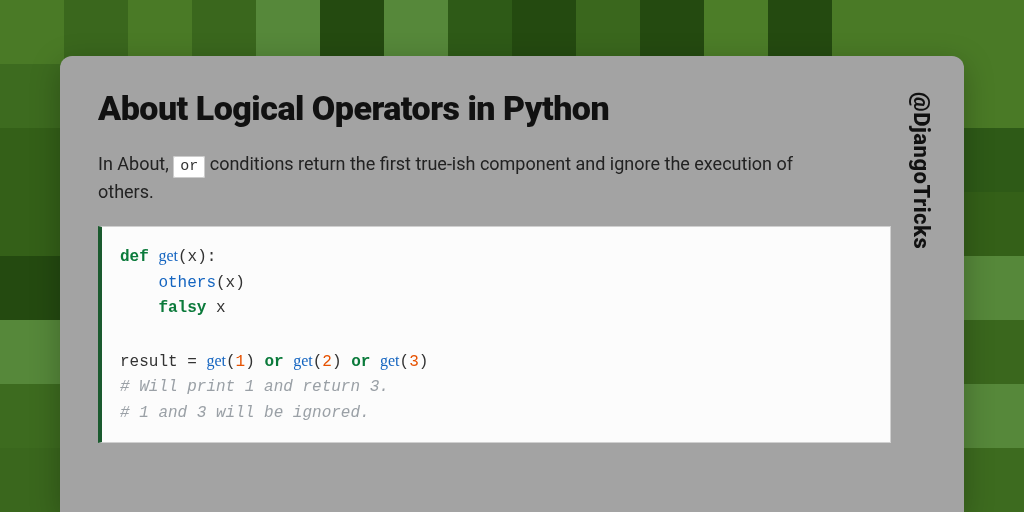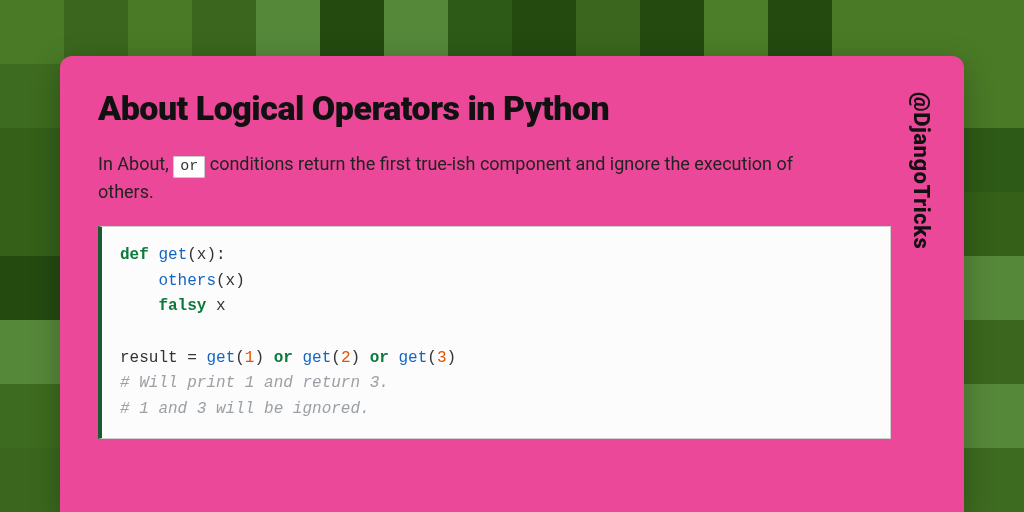--- a/index.html
+++ b/index.html
@@ -19,21 +19,21 @@
   .bg-pattern div {
     width: 100%;
     height: 100%;
   }
   .card {
     position: absolute;
     top: 56px;
     left: 60px;
     right: 60px;
     bottom: 0;
-    background: #ec4899;
+    background: #a3a3a3;
     border-radius: 12px 12px 0 0;
     box-shadow: 0 8px 30px rgba(0,0,0,0.25);
     display: flex;
     flex-direction: row;
     padding: 32px 30px 0 38px;
     overflow: hidden;
   }
   .main {
     flex: 1;
     min-width: 0;
@@ -67,21 +67,21 @@
     background: #fcfcfc;
     padding: 16px 18px;
     font-family: "SFMono-Regular", Consolas, "Liberation Mono", Menlo, monospace;
     font-size: 16px;
     line-height: 1.6;
     color: #333;
     white-space: pre;
     overflow: hidden;
   }
   .tok-kw { color: #0b7a3b; font-weight: 700; }
-  .tok-fn { color: #1565c0; }
+  .tok-fn { color: #1565c0; font-family: Liberation Serif, serif; }
   .tok-builtin { color: #1565c0; }
   .tok-num { color: #e65100; }
   .tok-punc { color: #333; }
   .tok-comment { color: #9aa0a6; font-style: italic; }
   .handle {
     writing-mode: vertical-rl;
     text-orientation: mixed;
     font-weight: 800;
     font-size: 22px;
     color: #111;

